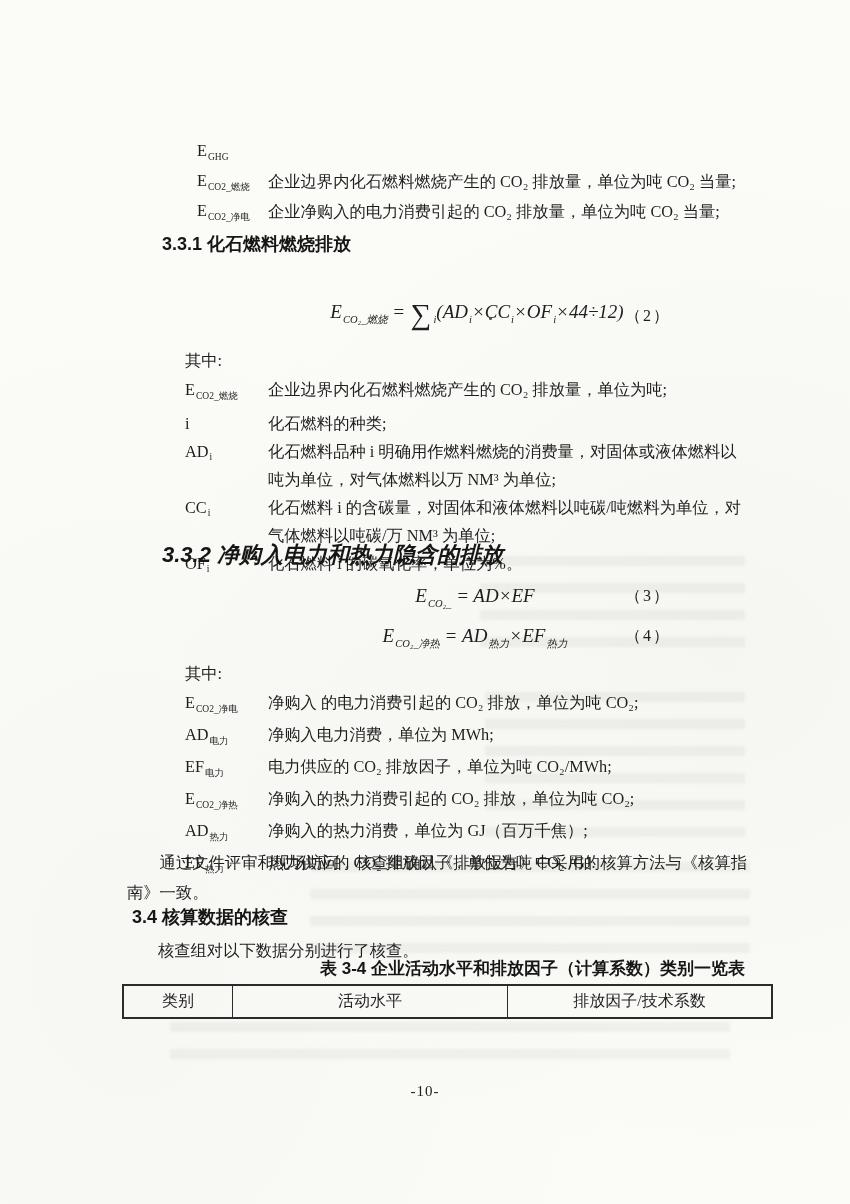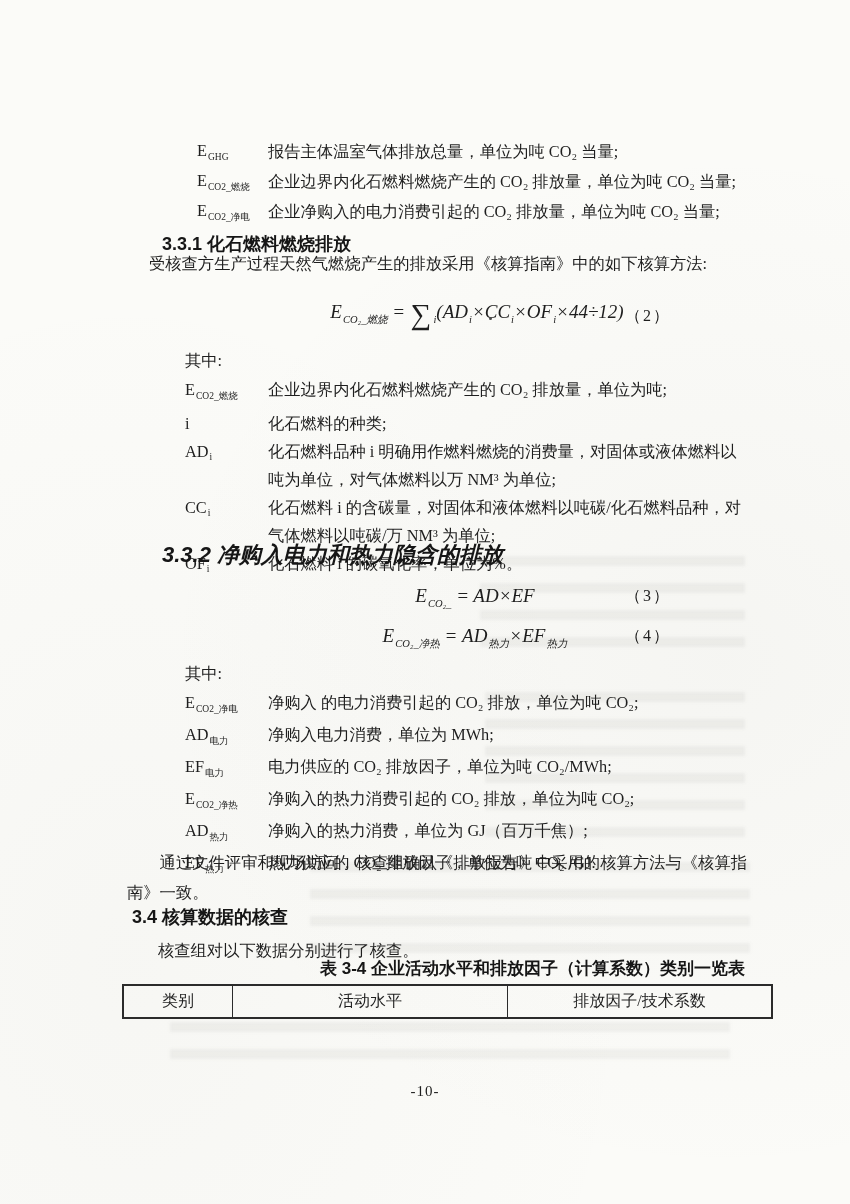--- a/index.html
+++ b/index.html
@@ -52,34 +52,32 @@
   .footer{font-size:15px;letter-spacing:1px;text-align:center;}
 </style>
 </head>
 <body>
 
 <div class="page">
 
   <div class="abs" style="left:197px;top:141px;width:560px;">
     <div class="def-row" style="height:30px;">
       <span class="term" style="width:71px;"><span class="tk tk-n">E</span><span class="tk tk-sub">GHG</span></span>
-      <span class="desc">报告主体温室气体排放总量，单位为吨 CO₂ 当量;</span>
     </div>
     <div class="def-row" style="height:30px;">
       <span class="term" style="width:71px;"><span class="tk tk-n">E</span><span class="tk tk-sub">CO2_燃烧</span></span>
       <span class="desc">企业边界内化石燃料燃烧产生的 CO₂ 排放量，单位为吨 CO₂ 当量;</span>
     </div>
     <div class="def-row" style="height:30px;">
       <span class="term" style="width:71px;"><span class="tk tk-n">E</span><span class="tk tk-sub">CO2_净电</span></span>
       <span class="desc">企业净购入的电力消费引起的 CO₂ 排放量，单位为吨 CO₂ 当量;</span>
     </div>
   </div>
 
   <div class="abs hd" style="left:162px;top:232px;font-size:18px;">3.3.1 化石燃料燃烧排放</div>
-  <div class="abs" style="left:149px;top:253px;width:600px;">受核查方生产过程天然气燃烧产生的排放采用《核算指南》中的如下核算方法:</div>
 
   <div class="abs formula" style="left:197px;top:300px;width:560px;height:46px;">
     <span><span class="tk tk-i">E</span><span class="tk tk-sub">CO₂_燃烧</span><span class="tk tk-n"> = </span><span class="tk tk-sum">∑</span><span class="tk tk-sub">i</span><span class="tk tk-i">(</span><span class="tk tk-i">AD</span><span class="tk tk-sub">i</span><span class="tk tk-n">×</span><span class="tk tk-i">CC</span><span class="tk tk-sub">i</span><span class="tk tk-n">×</span><span class="tk tk-i">OF</span><span class="tk tk-sub">i</span><span class="tk tk-n">×44÷12)</span></span>
     <span class="eq-num" style="left:428px;top:6px;">（2）</span>
   </div>
   <div class="dot-artifact" style="left:489px;top:317px;"></div>
 
   <div class="abs" style="left:185px;top:350px;">其中:</div>
 
   <div class="abs" style="left:185px;top:376px;width:562px;line-height:28px;">
@@ -90,21 +88,21 @@
     <div class="def-row">
       <span class="term" style="width:83px;"><span class="tk tk-n">i</span></span>
       <span class="desc">化石燃料的种类;</span>
     </div>
     <div class="def-row">
       <span class="term" style="width:83px;"><span class="tk tk-n">AD</span><span class="tk tk-sub">i</span></span>
       <span class="desc">化石燃料品种 i 明确用作燃料燃烧的消费量，对固体或液体燃料以吨为单位，对气体燃料以万 NM³ 为单位;</span>
     </div>
     <div class="def-row">
       <span class="term" style="width:83px;"><span class="tk tk-n">CC</span><span class="tk tk-sub">i</span></span>
-      <span class="desc">化石燃料 i 的含碳量，对固体和液体燃料以吨碳/化石燃料品种，对气体燃料以吨碳/万 NM³ 为单位;</span>
+      <span class="desc">化石燃料 i 的含碳量，对固体和液体燃料以吨碳/吨燃料为单位，对气体燃料以吨碳/万 NM³ 为单位;</span>
     </div>
     <div class="def-row">
       <span class="term" style="width:83px;"><span class="tk tk-n">OF</span><span class="tk tk-sub">i</span></span>
       <span class="desc">化石燃料 i 的碳氧化率，单位为%。</span>
     </div>
   </div>
 
   <div class="abs hd" style="left:162px;top:540px;font-size:22px;font-style:italic;">3.3.2 净购入电力和热力隐含的排放</div>
 
   <div class="abs formula" style="left:195px;top:585px;width:560px;height:34px;">

